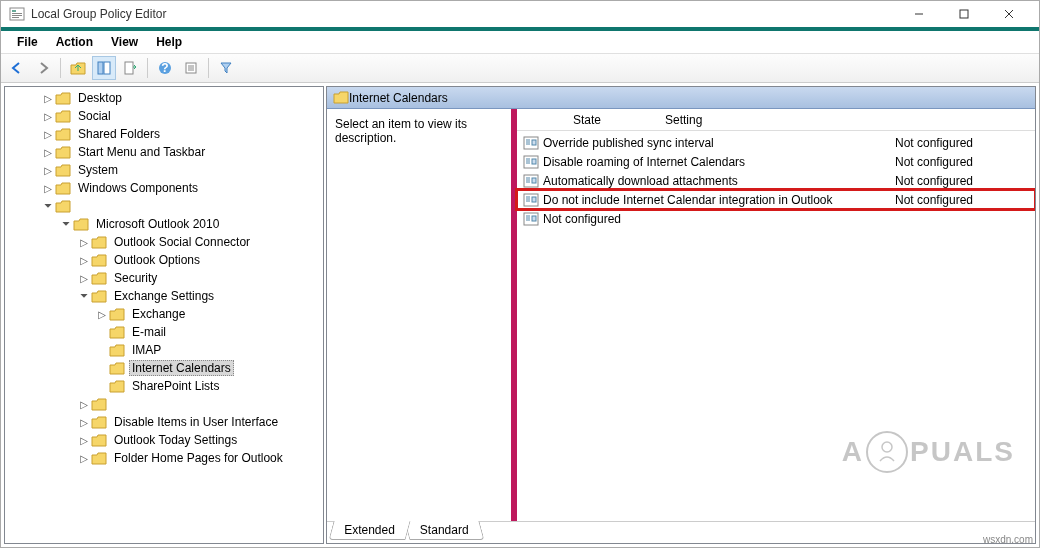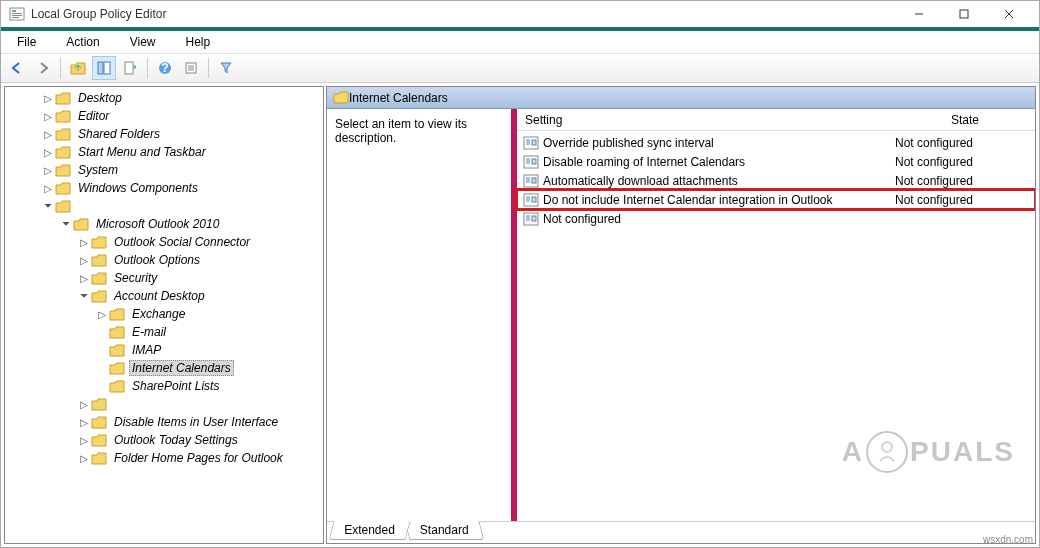--- a/index.html
+++ b/index.html
@@ -7,39 +7,39 @@
 
 
 .titlebar { height: 30px; display: flex; align-items: center; padding: 0 8px; background: #fff; border-bottom: 4px solid #0f766e; }
 .titlebar .icon { width: 16px; height: 16px; margin-right: 6px; }
 .titlebar .title { flex: 1; color: #333; }
 .win-btns { display: flex; gap: 0; }
 .win-btn { width: 45px; height: 28px; display: flex; align-items: center; justify-content: center; color: #333; }
 .win-btn svg { width: 10px; height: 10px; }
 
 
-.menubar { height: 22px; display: flex; align-items: center; padding: 0 8px; gap: 14px; }
+.menubar { height: 22px; display: flex; align-items: center; padding: 0 8px; gap: 2px; font-weight: bold; }
 .menubar span { padding: 2px 8px; }
 
 
 .toolbar { height: 30px; display: flex; align-items: center; padding: 0 4px; gap: 2px; border-top: 1px solid #e0e0e0; border-bottom: 1px solid #ccc; background: linear-gradient(#fdfdfd,#f0f0f0); }
 .tb-btn { width: 24px; height: 24px; display: flex; align-items: center; justify-content: center; border: 1px solid transparent; }
 .tb-btn.box { border: 1px solid #a8c8e4; background: #d8eaf9; }
 .tb-sep { width: 1px; height: 20px; background: #ccc; margin: 0 3px; }
 
 
 .main { display: flex; height: calc(548px - 30px - 22px - 30px - 2px); }
 
 
 .tree-panel { width: 320px; border: 1px solid #828790; margin: 3px 0 3px 3px; overflow-y: scroll; overflow-x: hidden; background: #fff; }
 .tree { padding: 2px 0; }
 .node { display: flex; align-items: center; height: 18px; white-space: nowrap; }
 .exp { width: 14px; display: inline-flex; justify-content: center; color: #555; font-size: 10px; }
 .folder { width: 16px; height: 14px; margin-right: 4px; flex-shrink: 0; }
-.node-label { padding: 1px 3px; font-style: italic; }
+.node-label { padding: 1px 3px; }
 .node-label.sel { background: #d8d8d8; border: 1px dotted #888; padding: 0 2px; }
 
 
 .right-panel { flex: 1; margin: 3px 3px 3px 2px; border: 1px solid #828790; display: flex; flex-direction: column; position: relative; }
 .rp-header { background: linear-gradient(#c9d9ef,#a8c0e0); border-bottom: 1px solid #7a96bf; height: 22px; display: flex; align-items: center; padding: 0 6px; }
 .rp-body { flex: 1; display: flex; overflow: hidden; }
 .desc-col { width: 190px; padding: 8px; border-right: 6px solid #be185d; }
 .list-col { flex: 1; display: flex; flex-direction: column; }
 .col-headers { display: flex; border-bottom: 1px solid #ddd; height: 22px; align-items: center; }
 .ch { padding: 3px 8px; }
@@ -176,21 +176,21 @@
           <svg class="folder-svg folder" viewBox="0 0 16 13">
             <path d="M1 3 L6 3 L7 1 L15 1 L15 12 L1 12 Z" fill="#f6d669" stroke="#c9a030"></path>
           </svg>
           <span class="node-label">Desktop</span>
         </div>
         <div class="node" style="padding-left: 36px;">
           <span class="exp">▷</span>
           <svg class="folder-svg folder" viewBox="0 0 16 13">
             <path d="M1 3 L6 3 L7 1 L15 1 L15 12 L1 12 Z" fill="#f6d669" stroke="#c9a030"></path>
           </svg>
-          <span class="node-label">Editor</span>
+          <span class="node-label">Social</span>
         </div>
         <div class="node" style="padding-left: 36px;">
           <span class="exp">▷</span>
           <svg class="folder-svg folder" viewBox="0 0 16 13">
             <path d="M1 3 L6 3 L7 1 L15 1 L15 12 L1 12 Z" fill="#f6d669" stroke="#c9a030"></path>
           </svg>
           <span class="node-label">Shared Folders</span>
         </div>
         <div class="node" style="padding-left: 36px;">
           <span class="exp">▷</span>
@@ -245,21 +245,21 @@
           <svg class="folder-svg folder" viewBox="0 0 16 13">
             <path d="M1 3 L6 3 L7 1 L15 1 L15 12 L1 12 Z" fill="#f6d669" stroke="#c9a030"></path>
           </svg>
           <span class="node-label">Security</span>
         </div>
         <div class="node" style="padding-left: 72px;">
           <span class="exp">⏷</span>
           <svg class="folder-svg folder" viewBox="0 0 16 13">
             <path d="M1 3 L6 3 L7 1 L15 1 L15 12 L1 12 Z" fill="#f6d669" stroke="#c9a030"></path>
           </svg>
-          <span class="node-label">Account Desktop</span>
+          <span class="node-label">Exchange Settings</span>
         </div>
         <div class="node" style="padding-left: 90px;">
           <span class="exp">▷</span>
           <svg class="folder-svg folder" viewBox="0 0 16 13">
             <path d="M1 3 L6 3 L7 1 L15 1 L15 12 L1 12 Z" fill="#f6d669" stroke="#c9a030"></path>
           </svg>
           <span class="node-label">Exchange</span>
         </div>
         <div class="node" style="padding-left: 90px;">
           <span class="exp"></span>
@@ -325,22 +325,22 @@
           <path d="M1 3 L6 3 L7 1 L15 1 L15 12 L1 12 Z" fill="#f6d669" stroke="#c9a030"></path>
         </svg>
       <span>Internet Calendars</span>
     </div>
     <div class="rp-body">
       <div class="desc-col">
         <span>Select an item to view its description.</span>
       </div>
       <div class="list-col">
         <div class="col-headers">
+          <div class="ch state">State</div>
           <div class="ch setting">Setting</div>
-          <div class="ch state">State</div>
         </div>
         <div class="rows" id="rows">
             <div class="row">
               <svg class="ricon" viewBox="0 0 16 14">
                 <rect x="1" y="1" width="14" height="12" fill="#fff" stroke="#888"></rect>
                 <line x1="3" y1="4" x2="7" y2="4" stroke="#58a"></line>
                 <line x1="3" y1="6" x2="7" y2="6" stroke="#58a"></line>
                 <line x1="3" y1="8" x2="7" y2="8" stroke="#58a"></line>
                 <rect x="9" y="4" width="4" height="5" fill="#cde" stroke="#58a"></rect>
               </svg>

